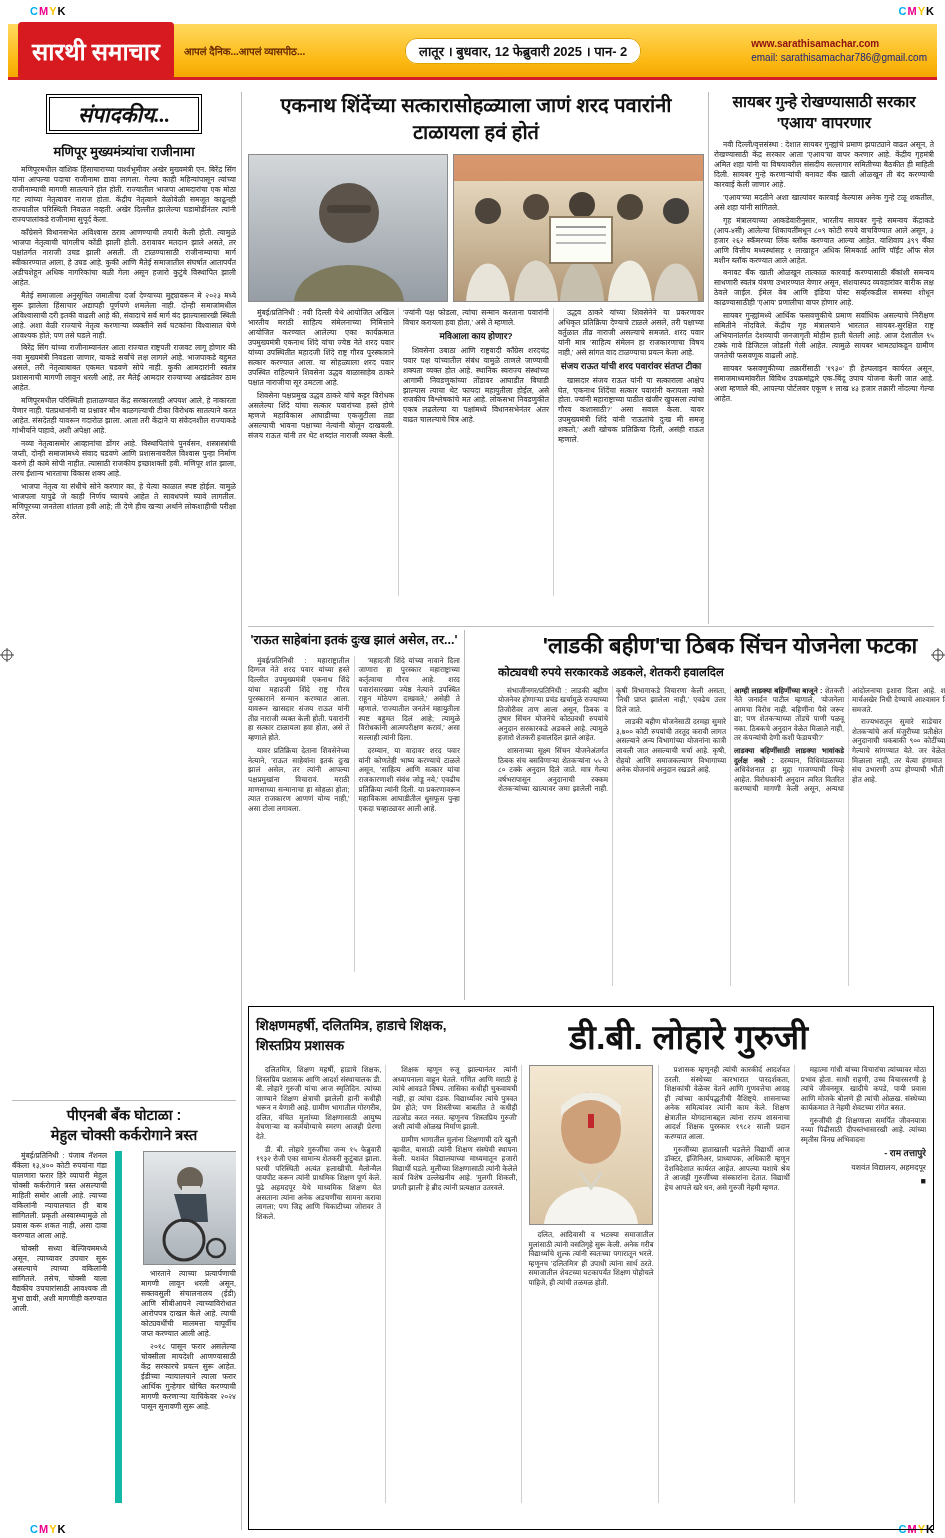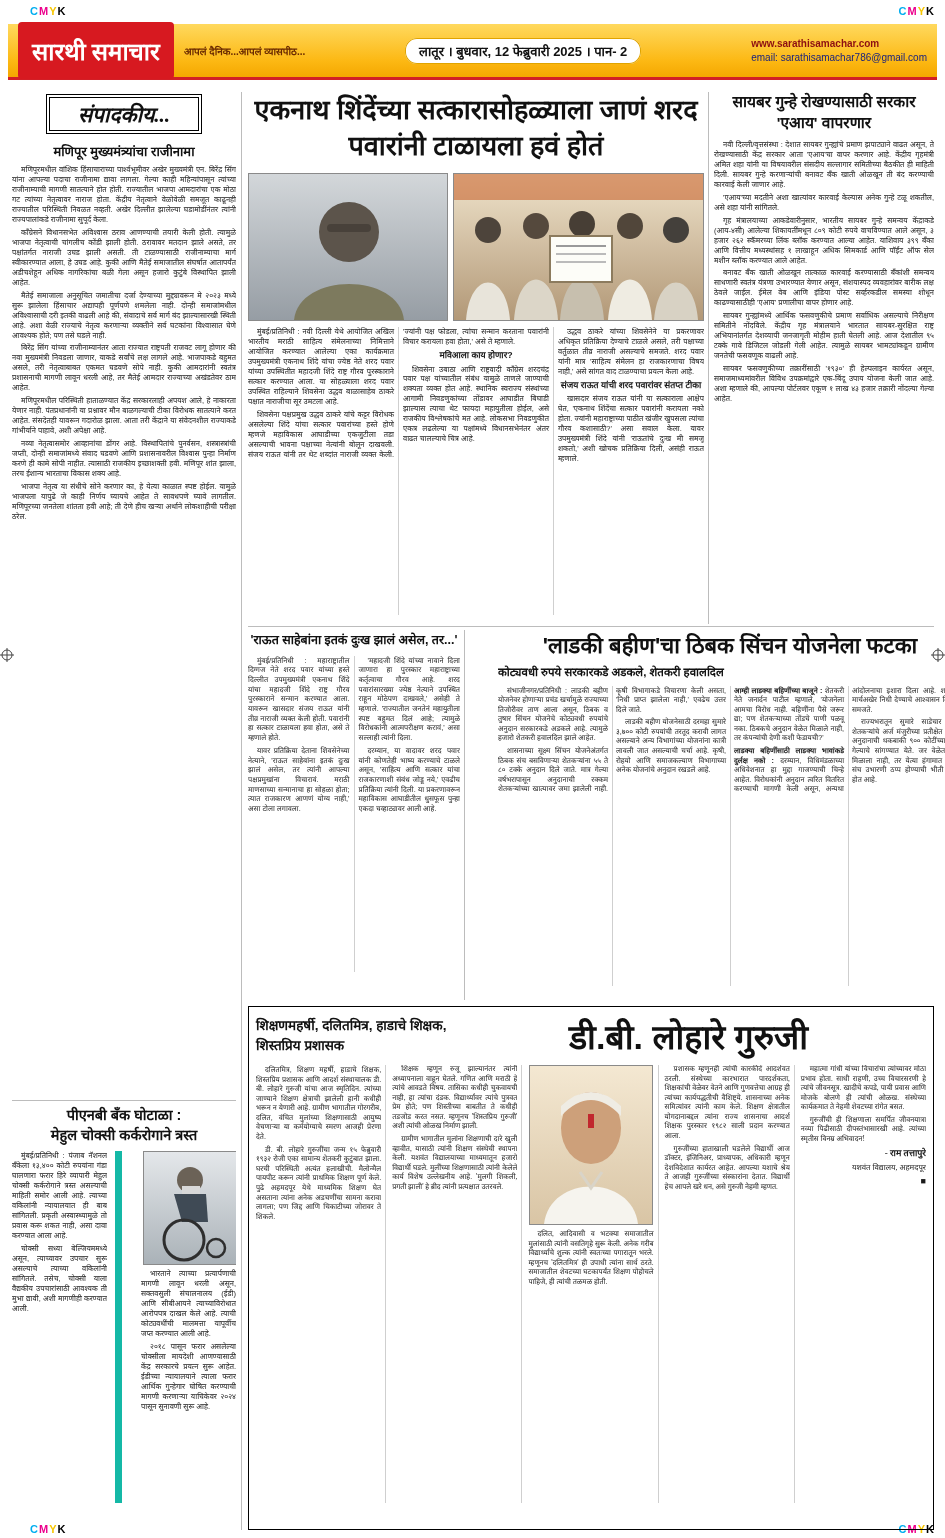--- a/index.html
+++ b/index.html
@@ -33,21 +33,21 @@
   .cols2{column-count:2;column-gap:9px;column-rule:1px solid #cfcfcf;}
   .cols4{column-count:4;column-gap:8px;column-rule:1px solid #cfcfcf;}
   
   .editorial{position:absolute;left:12px;top:94px;width:224px;height:1002px;overflow:hidden;}
   .edit-frame{width:150px;margin:0 auto;border:1px solid #000;padding:2px;}
   .edit-frame-inner{border:1px solid #000;padding:2px 11px;text-align:center;
       font-family:"Liberation Serif","DejaVu Serif",serif;font-style:italic;font-weight:bold;font-size:21px;}
   .edit-head{font-weight:bold;font-size:13px;text-align:center;margin:8px 0 5px;}
   
   .main-article{position:absolute;left:248px;top:92px;width:456px;}
-  .main-head{font-weight:bold;font-size:27px;line-height:1.35;text-align:center;margin:0 0 8px;}
+  .main-head{font-weight:bold;font-size:20px;line-height:1.35;text-align:center;margin:0 0 8px;}
   .photo-row{display:flex;gap:5px;margin-bottom:6px;}
   .photo{position:relative;border:1px solid #8a8a8a;overflow:hidden;}
   .main-body{height:288px;overflow:hidden;}
   
   .cyber{position:absolute;left:714px;top:92px;width:220px;height:532px;overflow:hidden;}
   .cyber-head{font-weight:bold;font-size:15.5px;line-height:1.35;text-align:center;margin:0 0 6px;}
   
   .raut{position:absolute;left:248px;top:632px;width:212px;height:368px;overflow:hidden;}
   .raut-head{font-weight:bold;font-size:12.5px;line-height:1.4;text-align:center;margin:0 0 6px;}
   .raut-body{height:316px;overflow:hidden;font-size:7.3px;}
@@ -63,21 +63,21 @@
   .pnb-col{width:108px;height:352px;overflow:hidden;}
   .pnb-col+.pnb-col{border-left:7px solid #14b8a6;padding-left:19px;}
   
   .lohare{position:absolute;left:248px;top:1006px;width:686px;height:524px;border:1.5px solid #000;
           box-sizing:border-box;padding:6px 7px;overflow:hidden;}
   .lohare-header{display:flex;align-items:center;margin-bottom:6px;}
   .lohare-kicker{width:195px;font-weight:bold;font-size:13.5px;line-height:1.45;}
   .lohare-title{flex:1;text-align:center;font-weight:bold;font-size:34px;}
   .lohare-body{display:flex;gap:4px;align-items:center;}
   .lohare-col{flex:1;height:438px;overflow:hidden;font-size:7.2px;}
-  .lohare-col+.lohare-col{border-left:1px solid #cfcfcf;padding-left:6px;font-family:Liberation Serif, serif;}
+  .lohare-col+.lohare-col{border-left:1px solid #cfcfcf;padding-left:6px;}
   .signature{text-align:right;font-weight:bold;font-size:9px;margin-top:6px;text-indent:0;}
   .signature-org{text-align:right;font-size:7.8px;text-indent:0;}
   .endmark{text-align:right;font-size:9px;text-indent:0;}
 </style>
 </head>
 <body>
 
 <div class="page">
 
   <div class="cmyk" style="left:10px;top:5px;"><span class="c">C</span><span class="m">M</span><span class="y">Y</span><span class="k">K</span></div>

